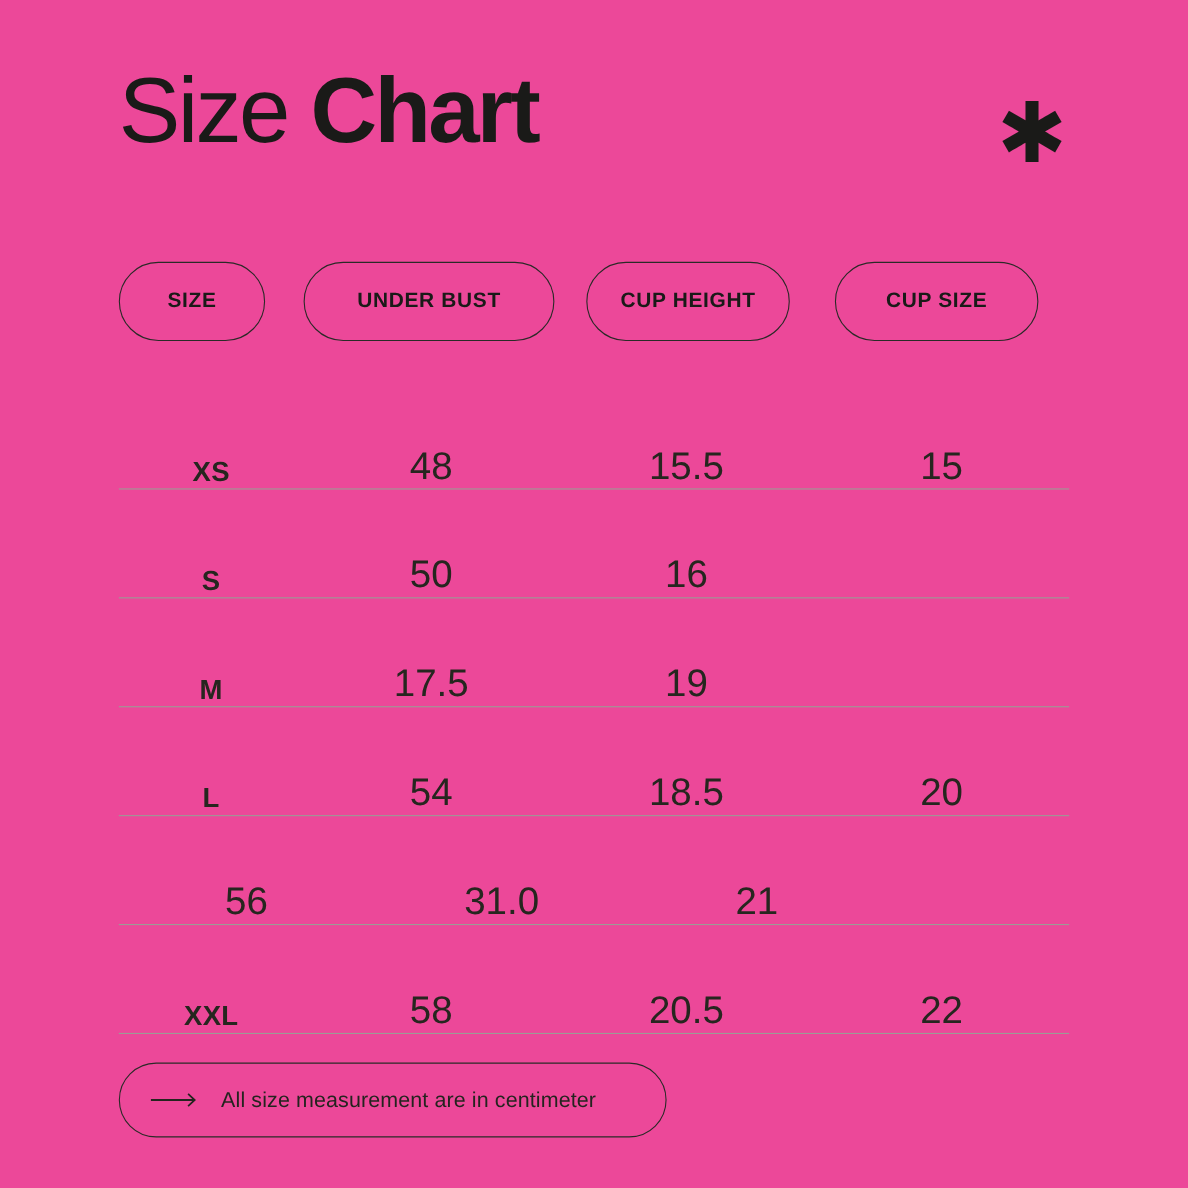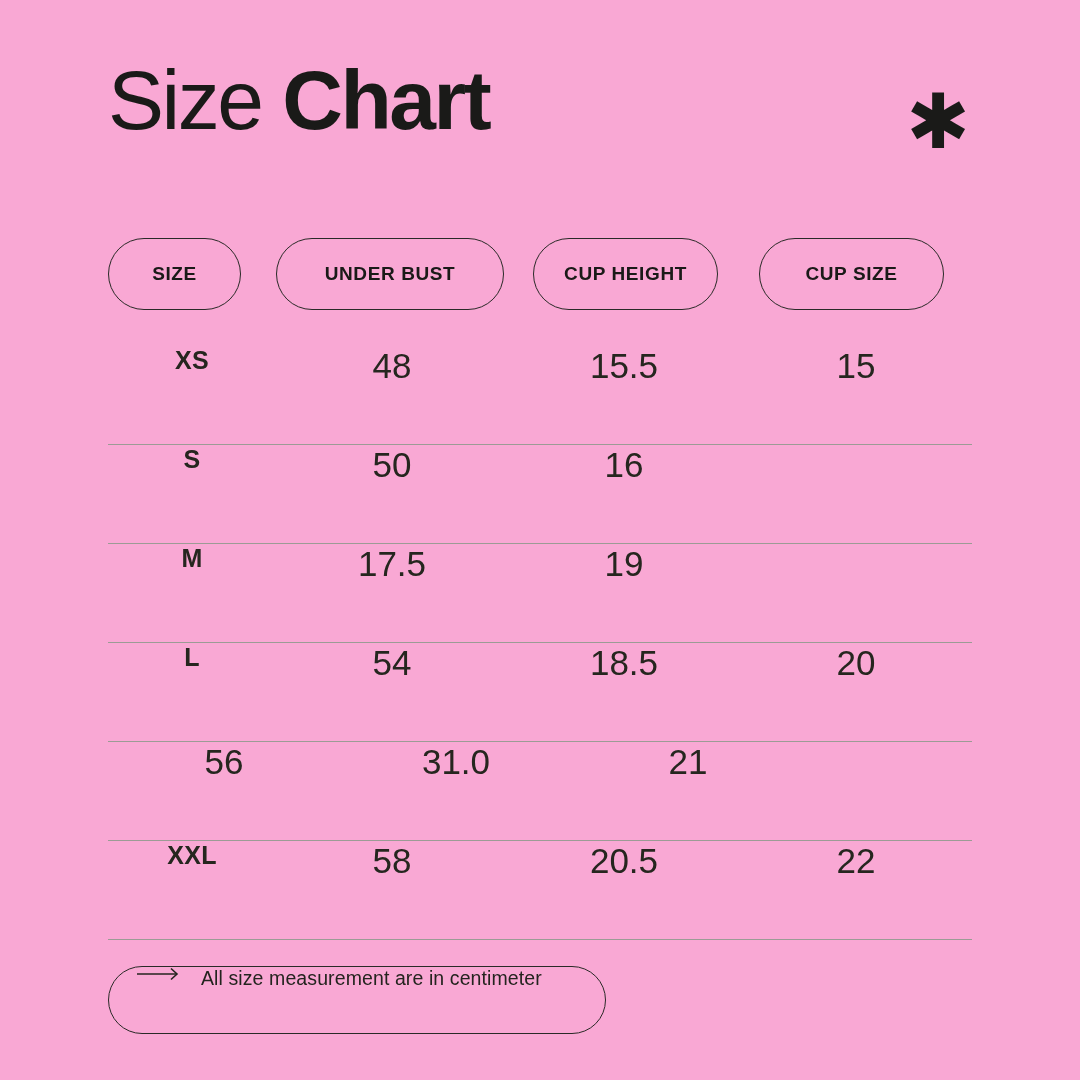--- a/index.html
+++ b/index.html
@@ -8,21 +8,21 @@
     height: 1080px;
     background: #e4e3dd;
     font-family: "Liberation Sans", sans-serif;
     color: #1a1a18;
     overflow: hidden;
   }
   .page {
     position: relative;
     width: 1080px;
     height: 1080px;
-    background: #f9a8d4;
+    background: #ec4899;
     padding: 0 108px;
   }
 
   
   .header {
     display: flex;
     align-items: flex-start;
     justify-content: space-between;
     padding-top: 58px;
   }
@@ -73,21 +73,21 @@
   .col-spacer-2 { width: 29px; }
   .col-spacer-3 { width: 41px; }
 
   
   .table {
     margin-top: 36px;
     width: 864px;
   }
   .row {
     display: flex;
-    align-items: flex-start;
+    align-items: flex-end;
     height: 99px;
     border-bottom: 1.3px solid #9c9b95;
   }
   .row.first { border-top: none; }
   .cell {
     display: flex;
     align-items: center;
     justify-content: center;
     font-size: 35px;
     font-weight: 400;
@@ -104,20 +104,21 @@
   .cell.v3 { width: 232px; }
 
   
   .note {
     margin-top: 26px;
     height: 68px;
     width: 498px;
     border: 1.5px solid #2a2a27;
     border-radius: 40px;
     display: flex;
+    align-items: center;
     padding-left: 28px;
     gap: 20px;
   }
   .arrow-icon {
     display: block;
     width: 44px;
     height: 14px;
     flex: none;
   }
   .note-text {

